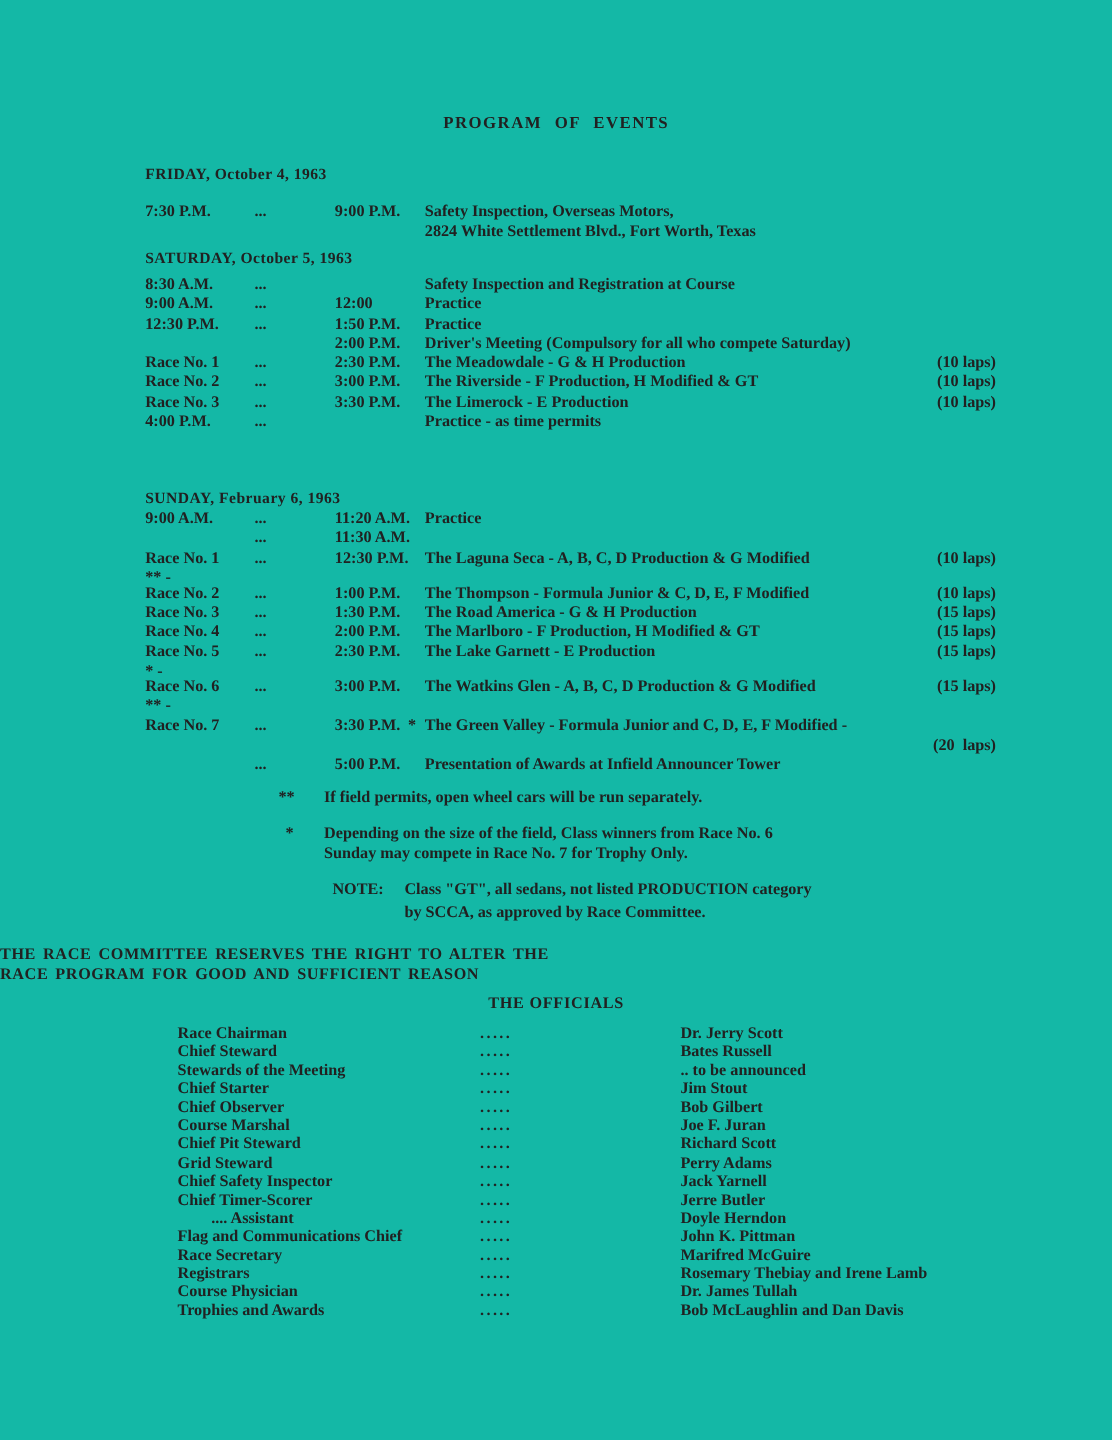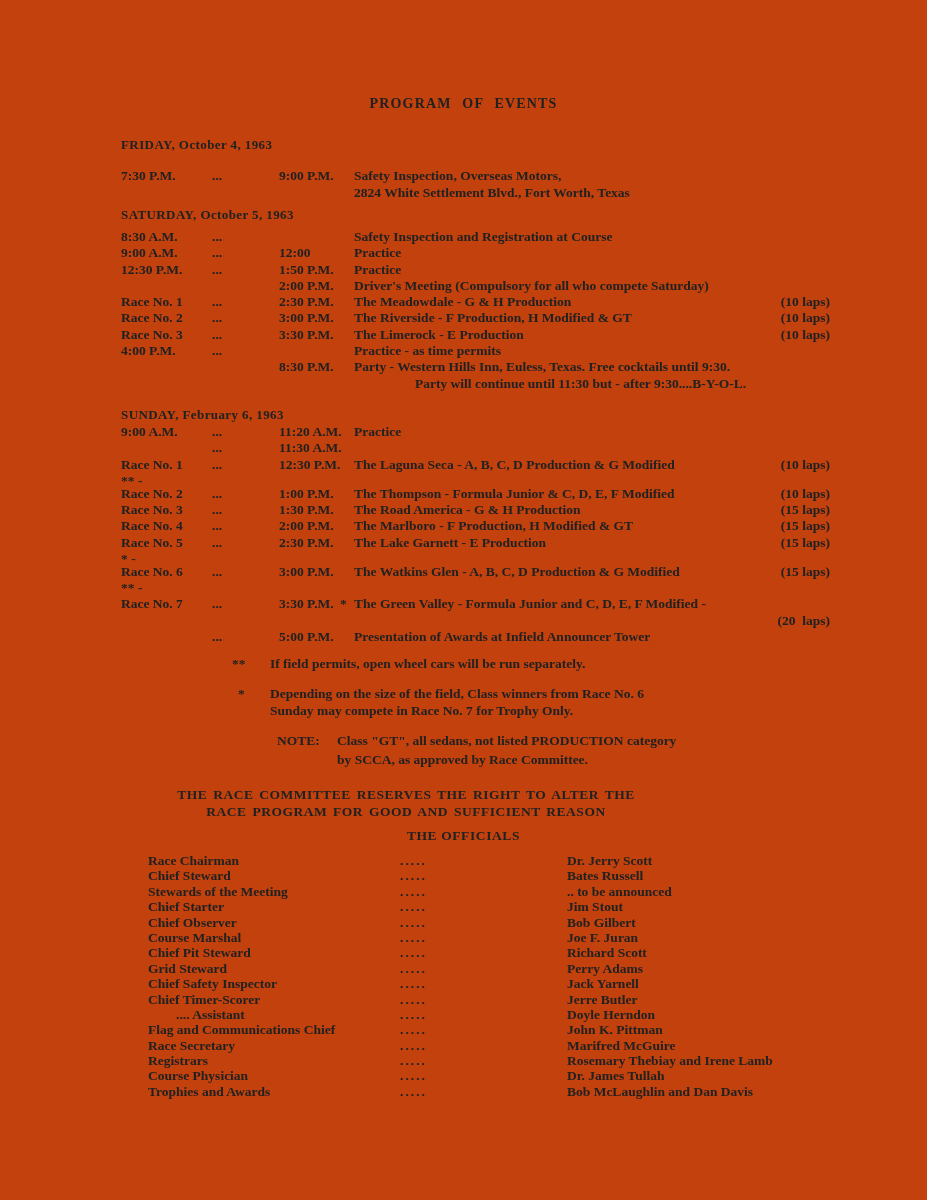--- a/index.html
+++ b/index.html
@@ -1,18 +1,18 @@
 <!DOCTYPE html>
 <html><head>
 <meta charset="utf-8">
 <style>
   html,body{margin:0;padding:0;background:#e8e8e8;}
   .page{
     position:relative;width:927px;height:1200px;margin:0 auto;
-    background:#c2410c;color:#212121;
+    background:#14b8a6;color:#212121;
     font-family:"Liberation Serif","DejaVu Serif",serif;
     font-weight:bold;font-size:13.5px;line-height:15px;
     overflow:hidden;
   }
   .doc-title{
     position:absolute;top:96px;left:0;width:927px;text-align:center;
     font-size:14px;letter-spacing:1.2px;word-spacing:6px;
   }
   .day-header{position:absolute;left:121px;font-size:13px;letter-spacing:0.4px;white-space:pre;}
   #hdr-friday{top:137px;}
@@ -43,22 +43,22 @@
   #note3{top:733px;}
   .nmark{position:absolute;white-space:pre;}
   .ntext{position:absolute;white-space:pre;}
   #note1 .nmark{left:232px;} #note1 .ntext{left:270px;}
   #note2 .nmark{left:238px;} #note2 .ntext{left:270px;}
   #note2 .l2{top:17px;}
   #note3 .nmark{left:277px;} #note3 .ntext{left:337px;}
   #note3 .l2{top:19px;}
 
   .committee{
-    position:absolute;top:787px;left:0;width:740px;text-align:center;
-    font-size:13.5px;letter-spacing:0.5px;word-spacing:2px;line-height:16.5px;padding-left:36px;
+    position:absolute;top:787px;left:0;width:740px;
+    font-size:13.5px;letter-spacing:0.5px;word-spacing:2px;line-height:16.5px;
   }
   .officials-heading{
     position:absolute;top:828px;left:0;width:927px;text-align:center;
     font-size:13.5px;letter-spacing:0.6px;
   }
   .officials{position:absolute;left:148px;top:853px;width:682px;}
   .orow{position:relative;height:15.4px;}
   .orow span{white-space:pre;text-align:right;}
   .o-role{position:absolute;left:0;}
   .o-role.ind{left:28px;}
@@ -125,25 +125,20 @@
         <span class="c-dots">...</span>
         <span class="c-time">3:30 P.M.</span>
         <span class="c-desc">The Limerock - E Production</span>
         <span class="c-laps">(10 laps)</span>
       </div>
       <div class="prow">
         <span class="c-label">4:00 P.M.</span>
         <span class="c-dots">...</span>
         <span class="c-desc">Practice - as time permits</span>
       </div>
-      <div class="prow">
-        <span class="c-time">8:30 P.M.</span>
-        <span class="c-desc">Party - Western Hills Inn, Euless, Texas. Free cocktails until 9:30.</span>
-        <span class="c-desc2 ind">Party will continue until 11:30 but - after 9:30....B-Y-O-L.</span>
-      </div>
     </div>
 
   <div class="day-header" id="hdr-sunday">SUNDAY, February 6, 1963</div>
   <div class="rows" id="rows-sunday">
       <div class="prow">
         <span class="c-label">9:00 A.M.</span>
         <span class="c-dots">...</span>
         <span class="c-time">11:20 A.M.</span>
         <span class="c-desc">Practice</span>
       </div>

